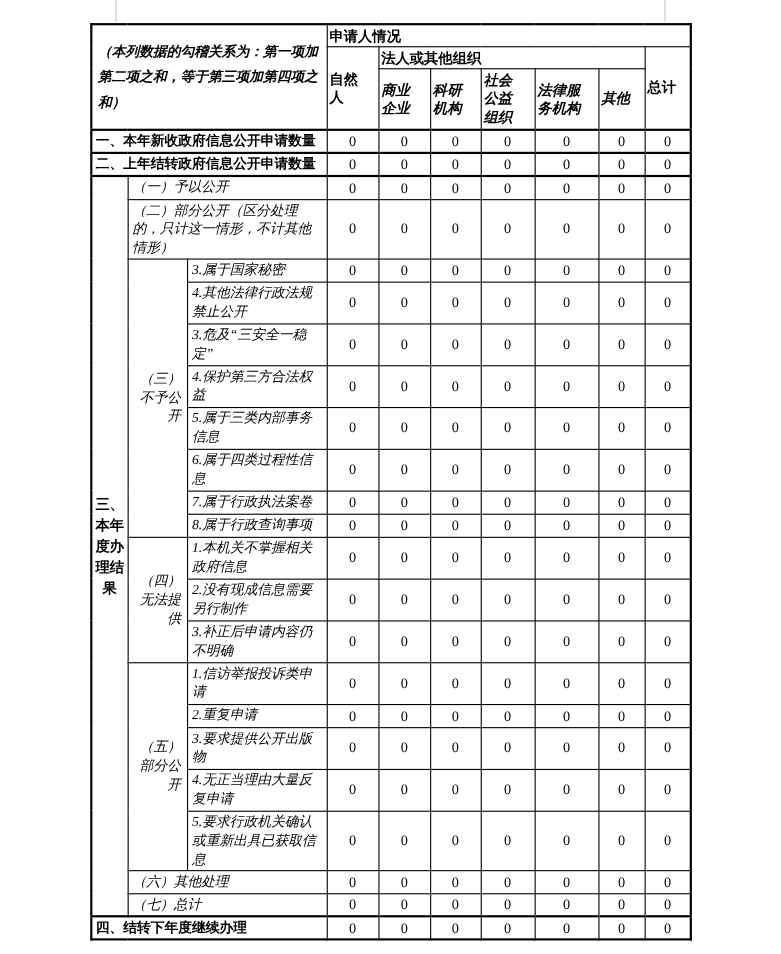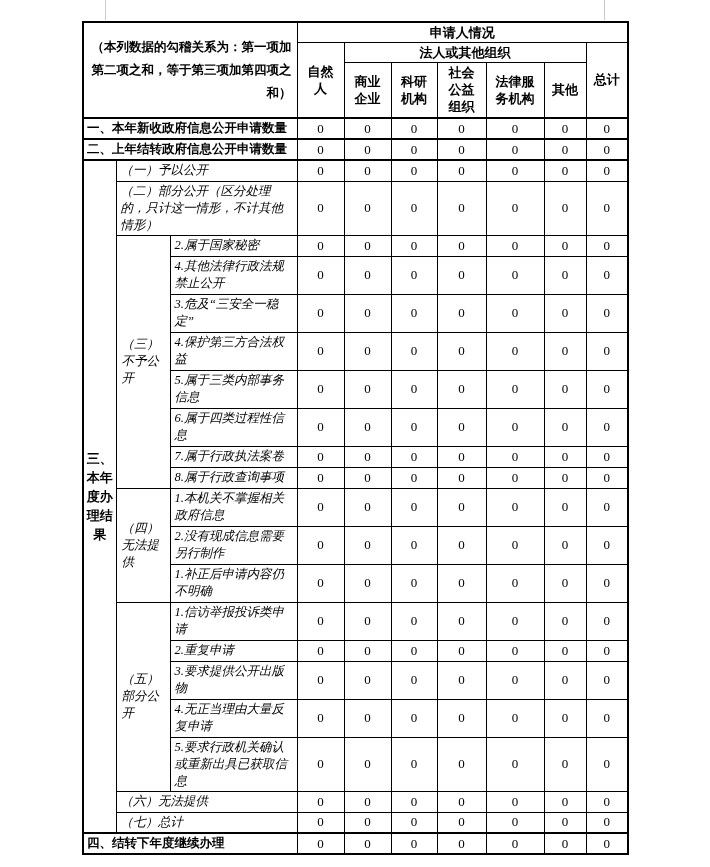--- a/index.html
+++ b/index.html
@@ -29,55 +29,56 @@
   }
   td {
     border:1px solid #000;
     vertical-align:middle;
     padding:1px 3px;
     overflow:hidden;
   }
   
   tr.hr1 { height:20px; }
   tr.hr2 { height:20px; }
-  tr.hr3 { height:56px; }
+  tr.hr3 { height:56px;font-style:italic; }
   tr.h1  { height:21px; }
   tr.h2  { height:38px; }
   tr.h3  { height:54px;padding-left:33px; }
   
   tr.bt2 > td { border-top-width:2px; }
   tr.bb2 > td { border-bottom-width:2px;margin-left:28px; }
 
   .corner {
     font-weight:bold; font-size:12.5px;
-    line-height:23px; text-align:right;
+    line-height:23px; text-align:left;
     padding:0 5px;
+    font-style:italic;
   }
   .hd {
     font-weight:bold; font-size:13px;
-    text-align:center; white-space:pre-line;
+    text-align:left; white-space:pre-line;
     line-height:17px; padding:0 2px;
   }
   .hei-label {
     font-weight:bold; font-size:12.5px;
     text-align:left; white-space:nowrap;
     padding-left:3px; letter-spacing:0;
   }
   .sec {
     font-weight:bold; font-size:13px;
     text-align:center; line-height:19px;
     padding:0 2px; word-break:break-all;
   }
   .kai {
     font-family:"Liberation Serif", serif;
     font-style:italic; font-size:12.5px;
     text-align:left; line-height:17px;
     padding:1px 4px; word-break:break-all;margin-left:35px;
   }
-  .group { text-align:left; padding:1px 5px; }
+  .group { text-align:right; padding:1px 5px; }
   td.num {
     font-family:"Liberation Serif", serif;
     font-size:13px; text-align:center;
     font-style:normal; padding:0;
   }
 </style>
 </head>
 <body>
 
 <div class="page">
@@ -161,21 +162,21 @@
           <td class="num">0</td>
           <td class="num">0</td>
           <td class="num">0</td>
           <td class="num">0</td>
           <td class="num">0</td>
           <td class="num">0</td>
         </tr>
 
       <tr class="h1">
         <td class="kai group" rowspan="8">（三）不予公开</td>
-        <td class="kai">2.属于国家秘密</td>
+        <td class="kai">3.属于国家秘密</td>
       <td class="num">0</td>
           <td class="num">0</td>
           <td class="num">0</td>
           <td class="num">0</td>
           <td class="num">0</td>
           <td class="num">0</td>
           <td class="num">0</td>
         </tr>
       <tr class="h2">
         <td class="kai">4.其他法律行政法规禁止公开</td>
@@ -263,21 +264,21 @@
         <td class="kai">2.没有现成信息需要另行制作</td>
       <td class="num">0</td>
           <td class="num">0</td>
           <td class="num">0</td>
           <td class="num">0</td>
           <td class="num">0</td>
           <td class="num">0</td>
           <td class="num">0</td>
         </tr>
       <tr class="h2">
-        <td class="kai">1.补正后申请内容仍不明确</td>
+        <td class="kai">3.补正后申请内容仍不明确</td>
       <td class="num">0</td>
           <td class="num">0</td>
           <td class="num">0</td>
           <td class="num">0</td>
           <td class="num">0</td>
           <td class="num">0</td>
           <td class="num">0</td>
         </tr>
 
       <tr class="h2">
@@ -326,21 +327,21 @@
       <td class="num">0</td>
           <td class="num">0</td>
           <td class="num">0</td>
           <td class="num">0</td>
           <td class="num">0</td>
           <td class="num">0</td>
           <td class="num">0</td>
         </tr>
 
       <tr class="h1">
-        <td class="kai" colspan="2">（六）无法提供</td>
+        <td class="kai" colspan="2">（六）其他处理</td>
       <td class="num">0</td>
           <td class="num">0</td>
           <td class="num">0</td>
           <td class="num">0</td>
           <td class="num">0</td>
           <td class="num">0</td>
           <td class="num">0</td>
         </tr>
       <tr class="h1">
         <td class="kai" colspan="2">（七）总计</td>

